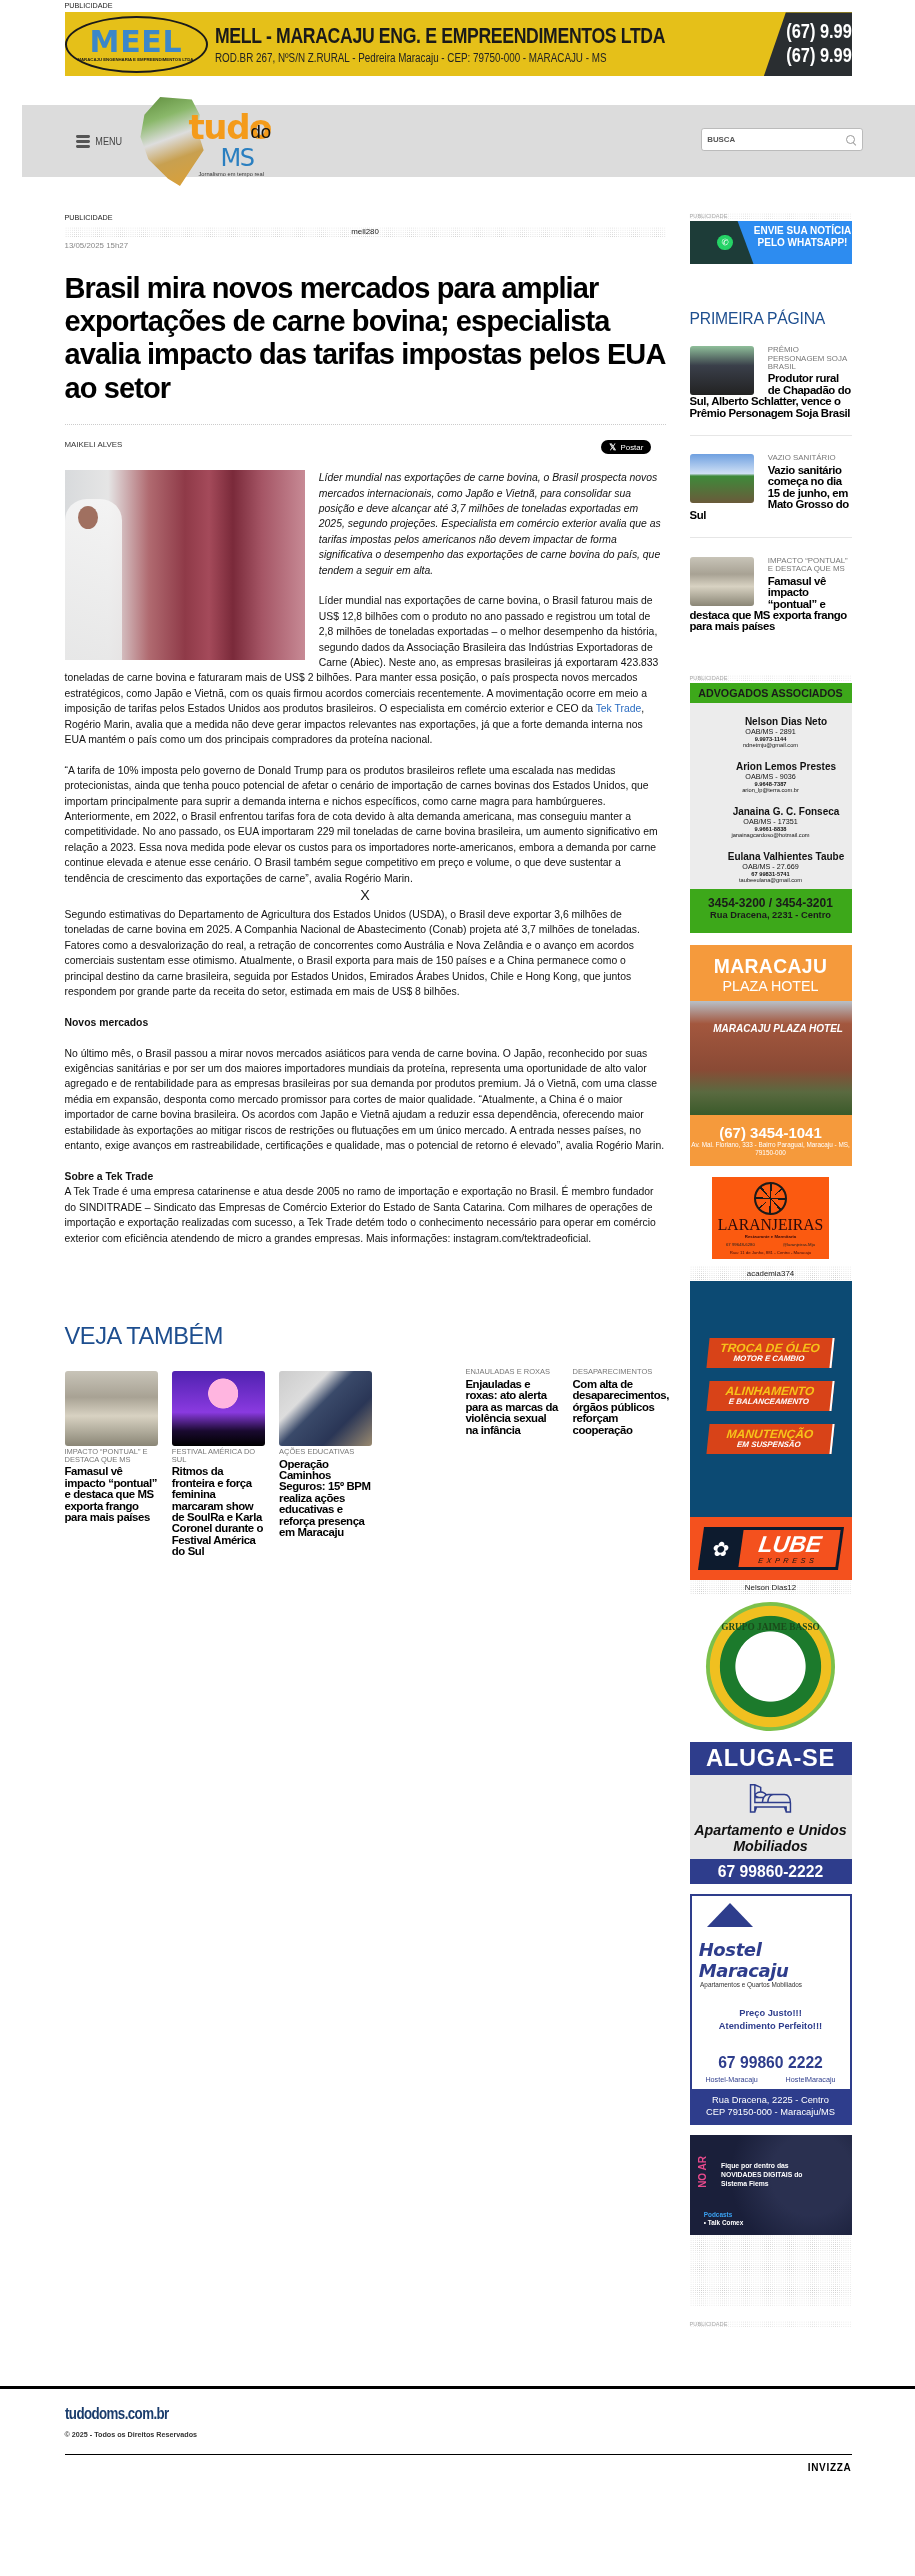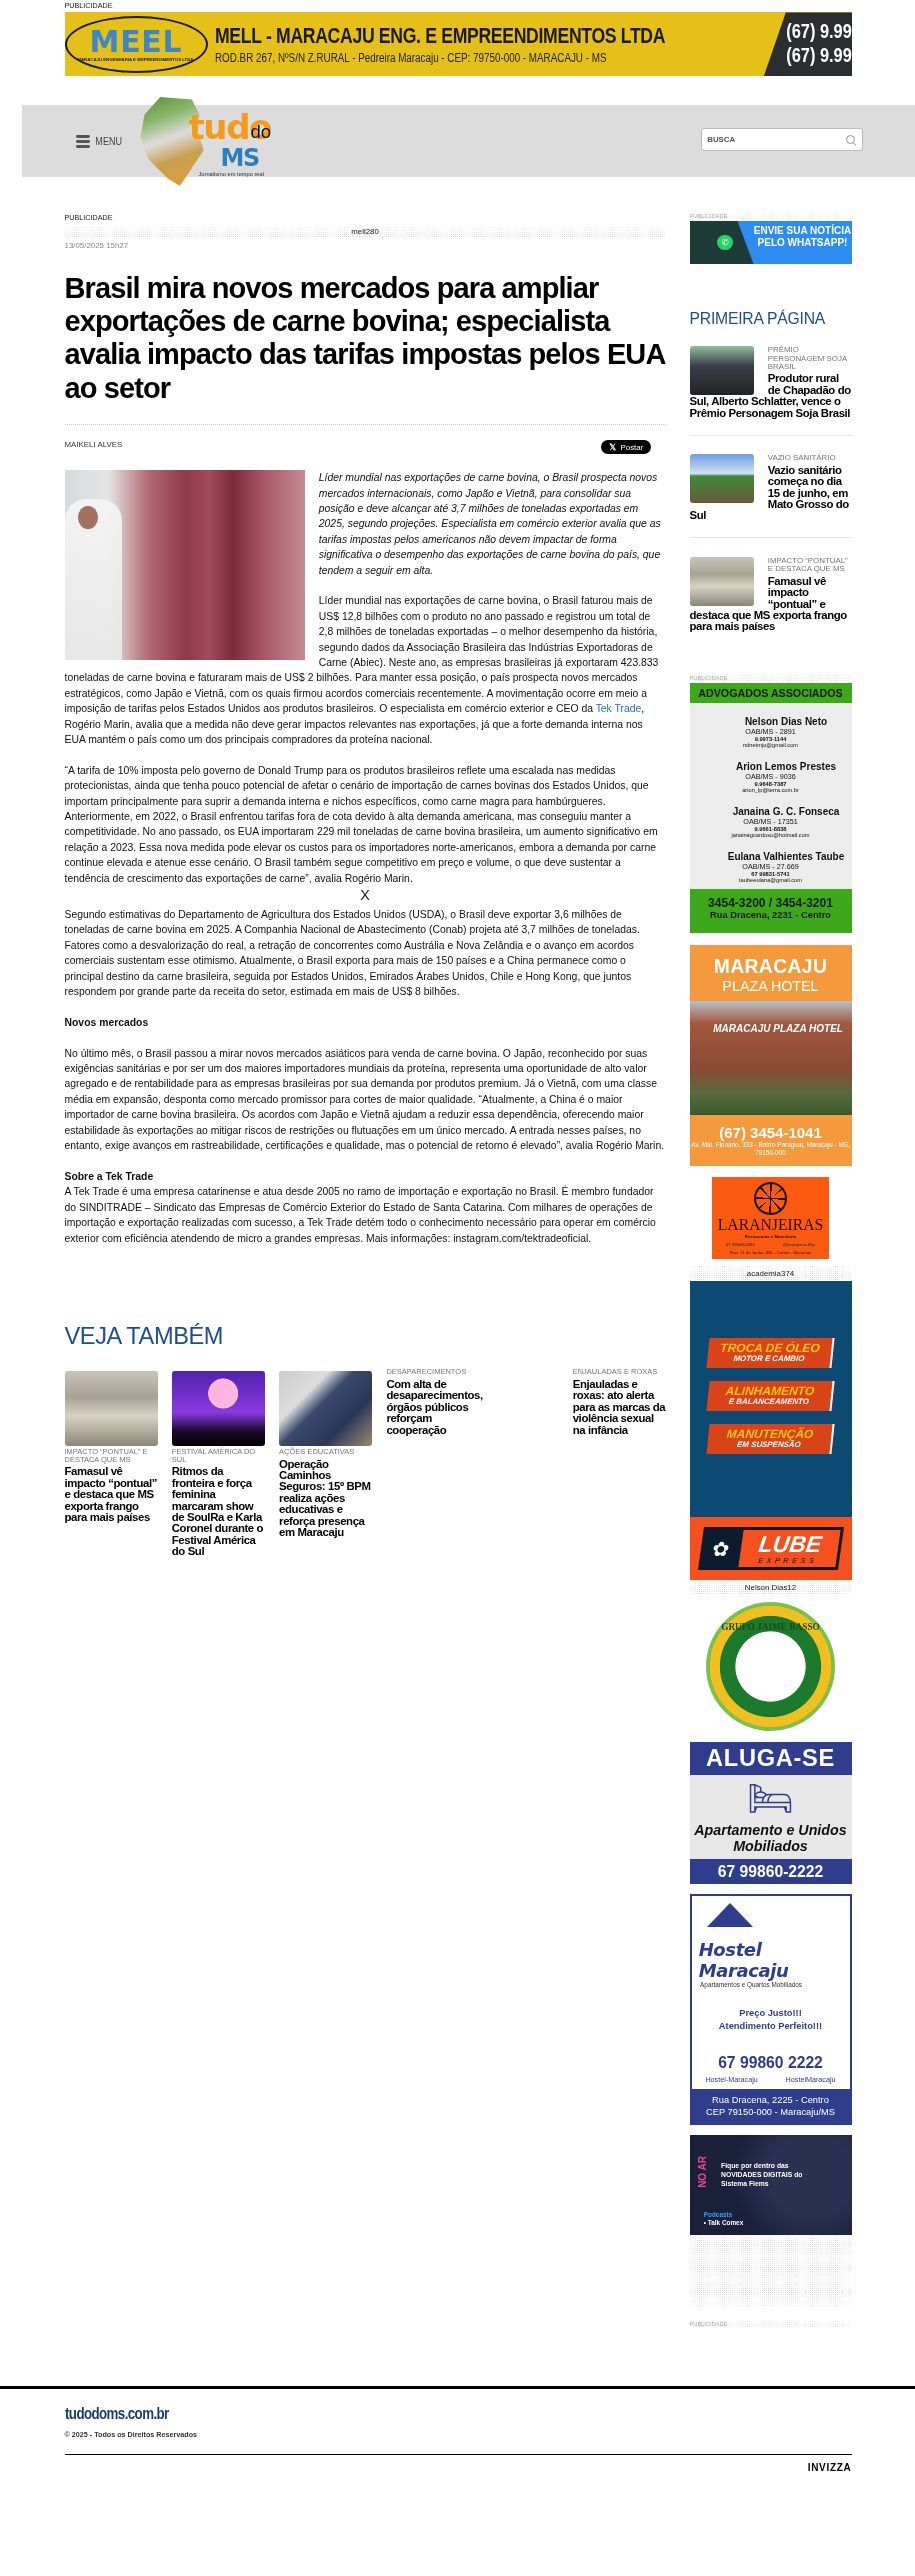--- a/index.html
+++ b/index.html
@@ -27,21 +27,21 @@
   .header { margin-top: 29px; background: #dcdcdc; height: 72px; position: relative; margin-left: 22px; }
   .header .wrap { height: 100%; display: flex; align-items: center; }
   .menu-btn { display: flex; align-items: center; gap: 2.9px; cursor: pointer; }
   .hamburger { width: 14.3px; height: 13px; display: flex; flex-direction: column; justify-content: space-between; }
   .hamburger span { height: 2.9px; background: #555; border-radius: 1.4px; display: block; }
   .menu-label { font-size: 10.7px; color: #444; transform: scaleX(0.85); }
   .logo { position: absolute; left: 61px; top: -8.6px; width: 143px; height: 89px; }
   .logo .map { position: absolute; left: 0; top: 0; width: 79px; height: 89px; background: linear-gradient(160deg, #5c8a3a 0%, #8ab86a 25%, #ddd 45%, #c8a050 65%, #e0a030 100%); clip-path: polygon(30% 0, 70% 3%, 80% 20%, 78% 40%, 85% 60%, 70% 80%, 55% 100%, 40% 92%, 15% 70%, 5% 45%, 10% 20%); }
   .logo .tudo { position: absolute; left: 52px; top: 13px; font-family: "DejaVu Sans", sans-serif; font-size: 34px; font-weight: bold; color: #f49b1a; letter-spacing: -1.4px; line-height: 1; }
   .logo .do { position: absolute; left: 114px; top: 26px; font-size: 18.6px; color: #111; line-height: 1; }
-  .logo .ms { position: absolute; left: 84px; top: 49px; font-family: "DejaVu Sans", sans-serif; font-size: 24px; font-weight: bold; color: #2a7fc0; line-height: 1; letter-spacing: -1.4px; }
+  .logo .ms { position: absolute; left: 84px; top: 49px; font-family: "DejaVu Sans", sans-serif; font-size: 24px; font-weight: normal; color: #2a7fc0; line-height: 1; letter-spacing: -1.4px; }
   .logo .tag { position: absolute; left: 62px; top: 74px; font-size: 5.7px; color: #333; white-space: nowrap; }
   .search { position: absolute; right: 0; top: 23px; width: 162px; height: 23px; background: #fff; border: 0.7px solid #bbb; border-radius: 2.9px; display: flex; align-items: center; padding: 0 5.7px; }
   .search input { border: none; outline: none; flex: 1; font-size: 7.9px; font-weight: bold; font-family: "Liberation Sans", sans-serif; background: transparent; color: #555; }
   .search input::placeholder { color: #555; }
   .search .mag { width: 10px; height: 10px; position: relative; }
   .search .mag::before { content: ""; position: absolute; left: 0; top: 0; width: 7.2px; height: 7.2px; border: 1.1px solid #999; border-radius: 50%; }
   .search .mag::after { content: ""; position: absolute; left: 7.2px; top: 7.2px; width: 3.6px; height: 1.1px; background: #999; transform: rotate(45deg); transform-origin: left; }
 
   
   .main { margin-top: 36px; display: flex; justify-content: space-between; }
@@ -264,27 +264,27 @@
         <div class="veja-card">
           <div class="thumb thumb-concert"></div>
           <div class="cat">FESTIVAL AMÉRICA DO SUL</div>
           <div class="hd">Ritmos da fronteira e força feminina marcaram show de SoulRa e Karla Coronel durante o Festival América do Sul</div>
         </div>
         <div class="veja-card">
           <div class="thumb thumb-police"></div>
           <div class="cat">AÇÕES EDUCATIVAS</div>
           <div class="hd">Operação Caminhos Seguros: 15º BPM realiza ações educativas e reforça presença em Maracaju</div>
         </div>
+        <div class="veja-text-card" style="margin-top:-4.3px; margin-left:79px;">
+          <div class="cat">ENJAULADAS E ROXAS</div>
+          <div class="hd">Enjauladas e roxas: ato alerta para as marcas da violência sexual na infância</div>
+        </div>
         <div class="veja-text-card" style="margin-top:-4.3px;">
           <div class="cat">DESAPARECIMENTOS</div>
           <div class="hd">Com alta de desaparecimentos, órgãos públicos reforçam cooperação</div>
-        </div>
-        <div class="veja-text-card" style="margin-top:-4.3px; margin-left:79px;">
-          <div class="cat">ENJAULADAS E ROXAS</div>
-          <div class="hd">Enjauladas e roxas: ato alerta para as marcas da violência sexual na infância</div>
         </div>
       </div>
     </div>
   </div>
 
   <div class="sidebar">
     <div class="sb-pub pub-label gray dots">PUBLICIDADE</div>
     <div class="wa-ad">
       <div class="phone-area">
           <div class="wa-icon">✆</div>

